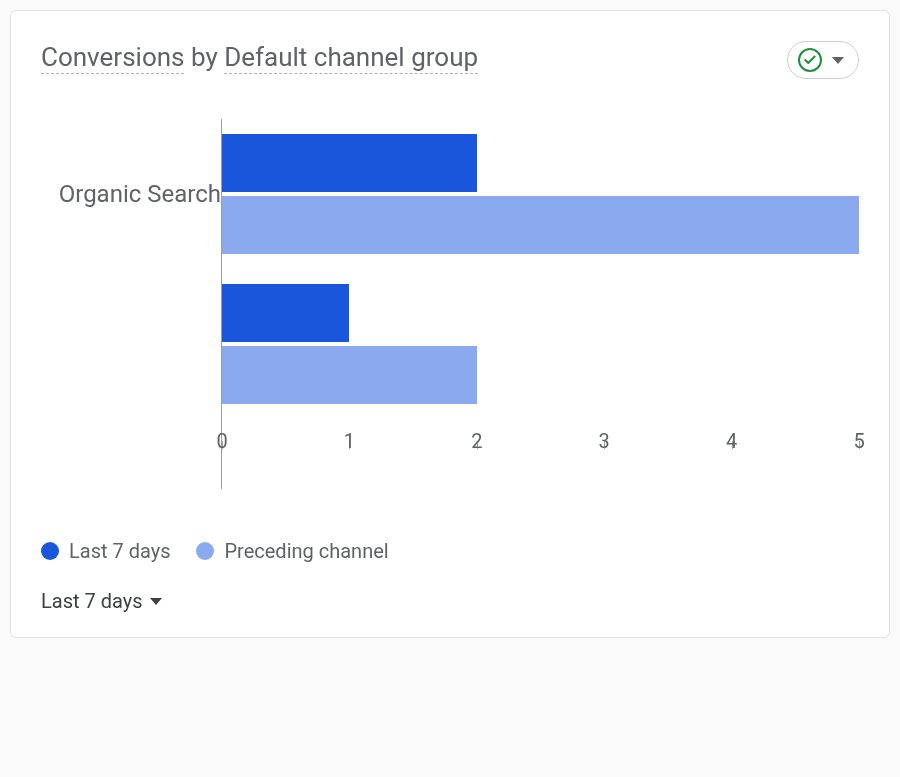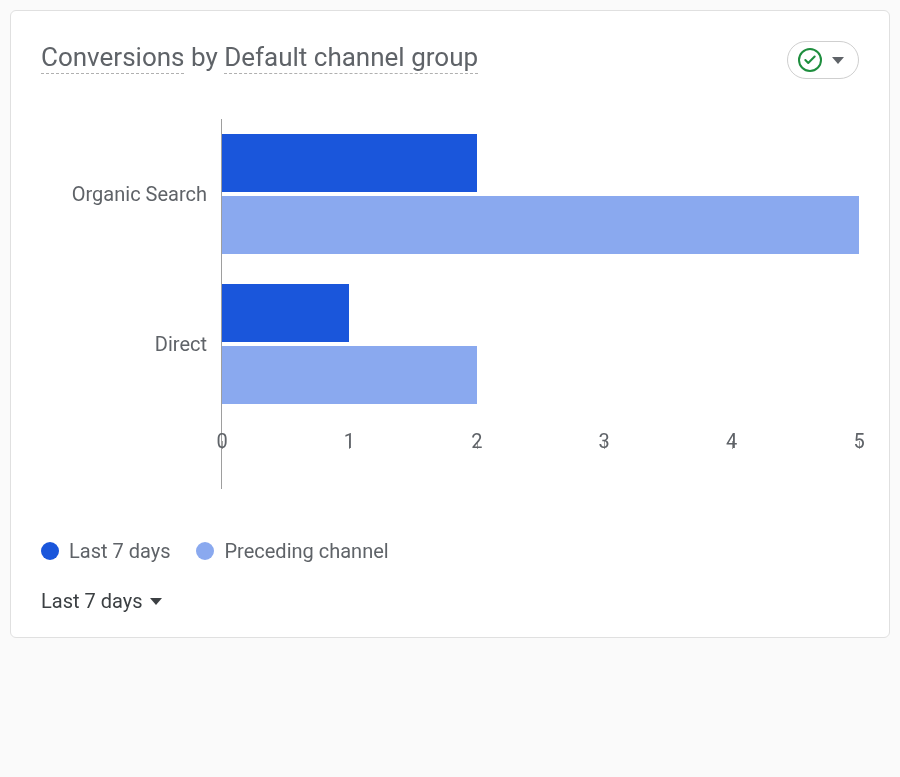--- a/index.html
+++ b/index.html
@@ -62,22 +62,21 @@
   .ylabels {
     width: 180px;
     display: flex;
     flex-direction: column;
   }
   .ylabel {
     height: 150px;
     display: flex;
     align-items: center;
     justify-content: flex-end;
-    padding-right: 14px;
-    font-size: 20px;
+    font-size: 24px;
     color: #5f6368;
   }
   .plot {
     flex: 1;
     position: relative;
     height: 370px; 
     border-left: 1px solid #9e9e9e;
   }
   .bars-area {
     position: relative;
@@ -151,21 +150,20 @@
             <polyline points="20 6 9 17 4 12"></polyline>
           </svg>
       </span>
       <span class="caret-down"></span>
     </div>
   </div>
 
   <div class="chart-wrap">
     <div class="ylabels">
       <div class="ylabel">Organic Search</div>
-      <div class="ylabel">Direct</div>
     </div>
     <div class="plot">
       <div class="bars-area">
         <div class="category">
           <div class="bar series-a" style="width: 40%;"></div>
           <div class="bar series-b" style="width: 100%;"></div>
         </div>
         <div class="category">
           <div class="bar series-a" style="width: 20%;"></div>
           <div class="bar series-b" style="width: 40%;"></div>

